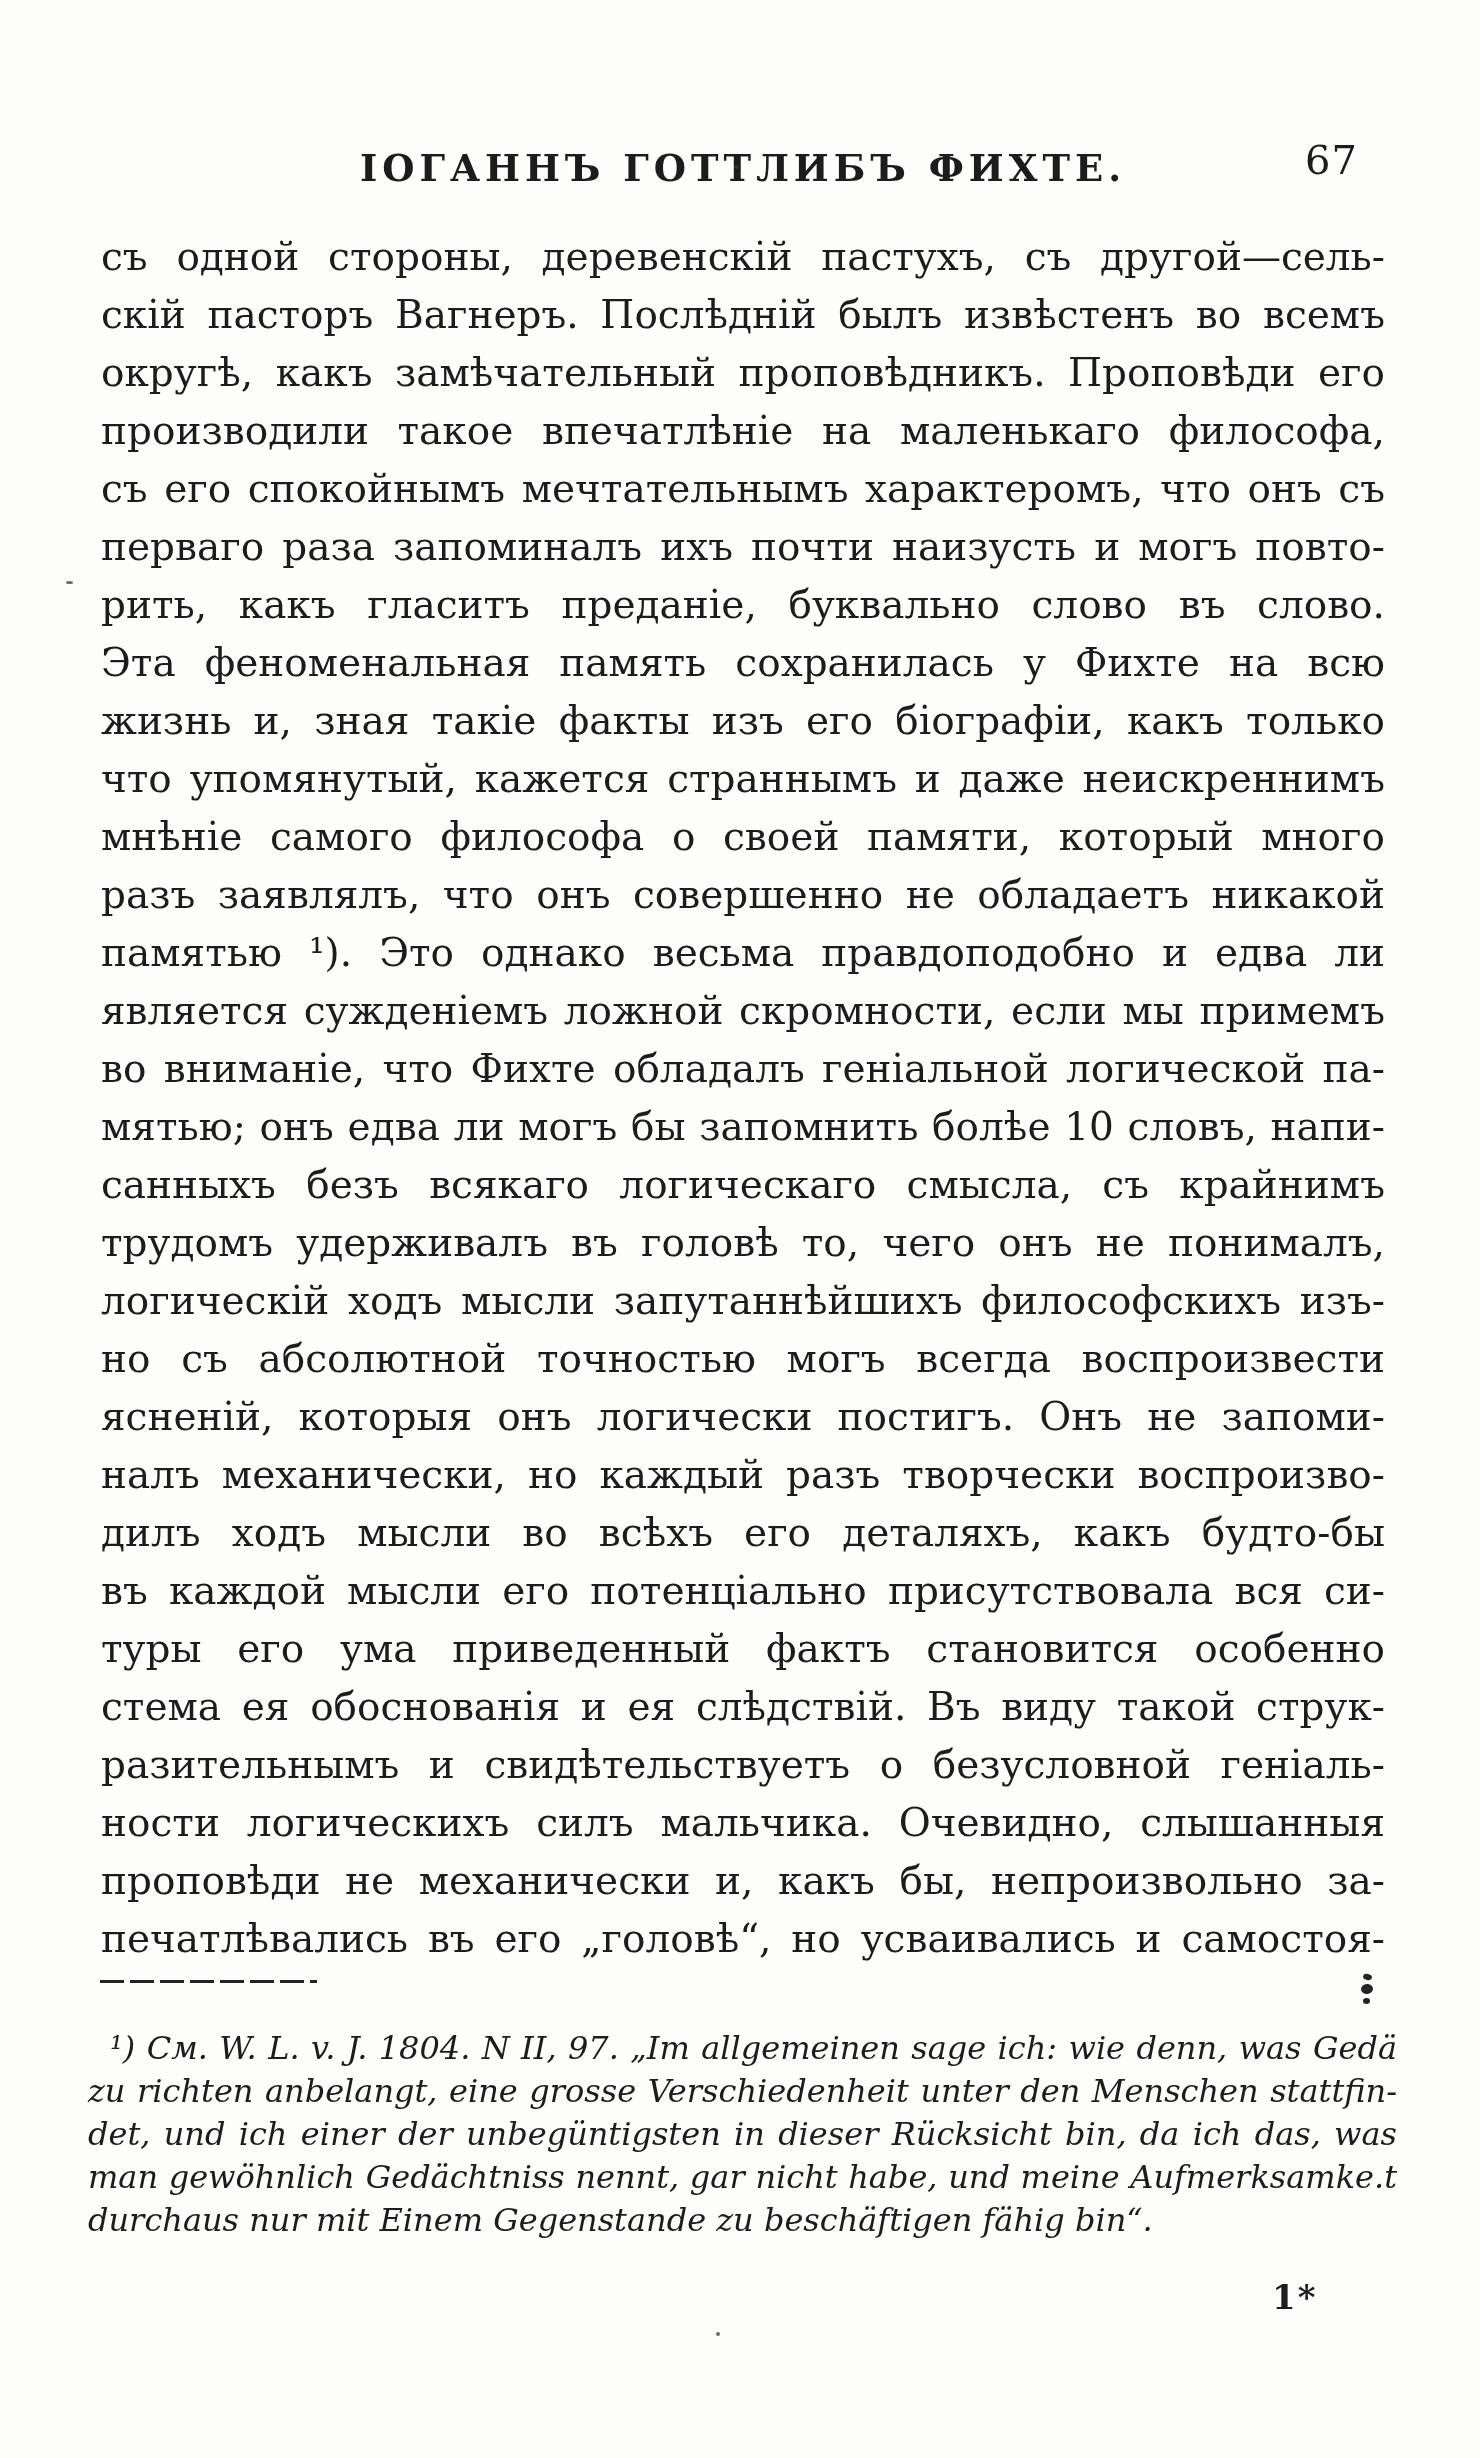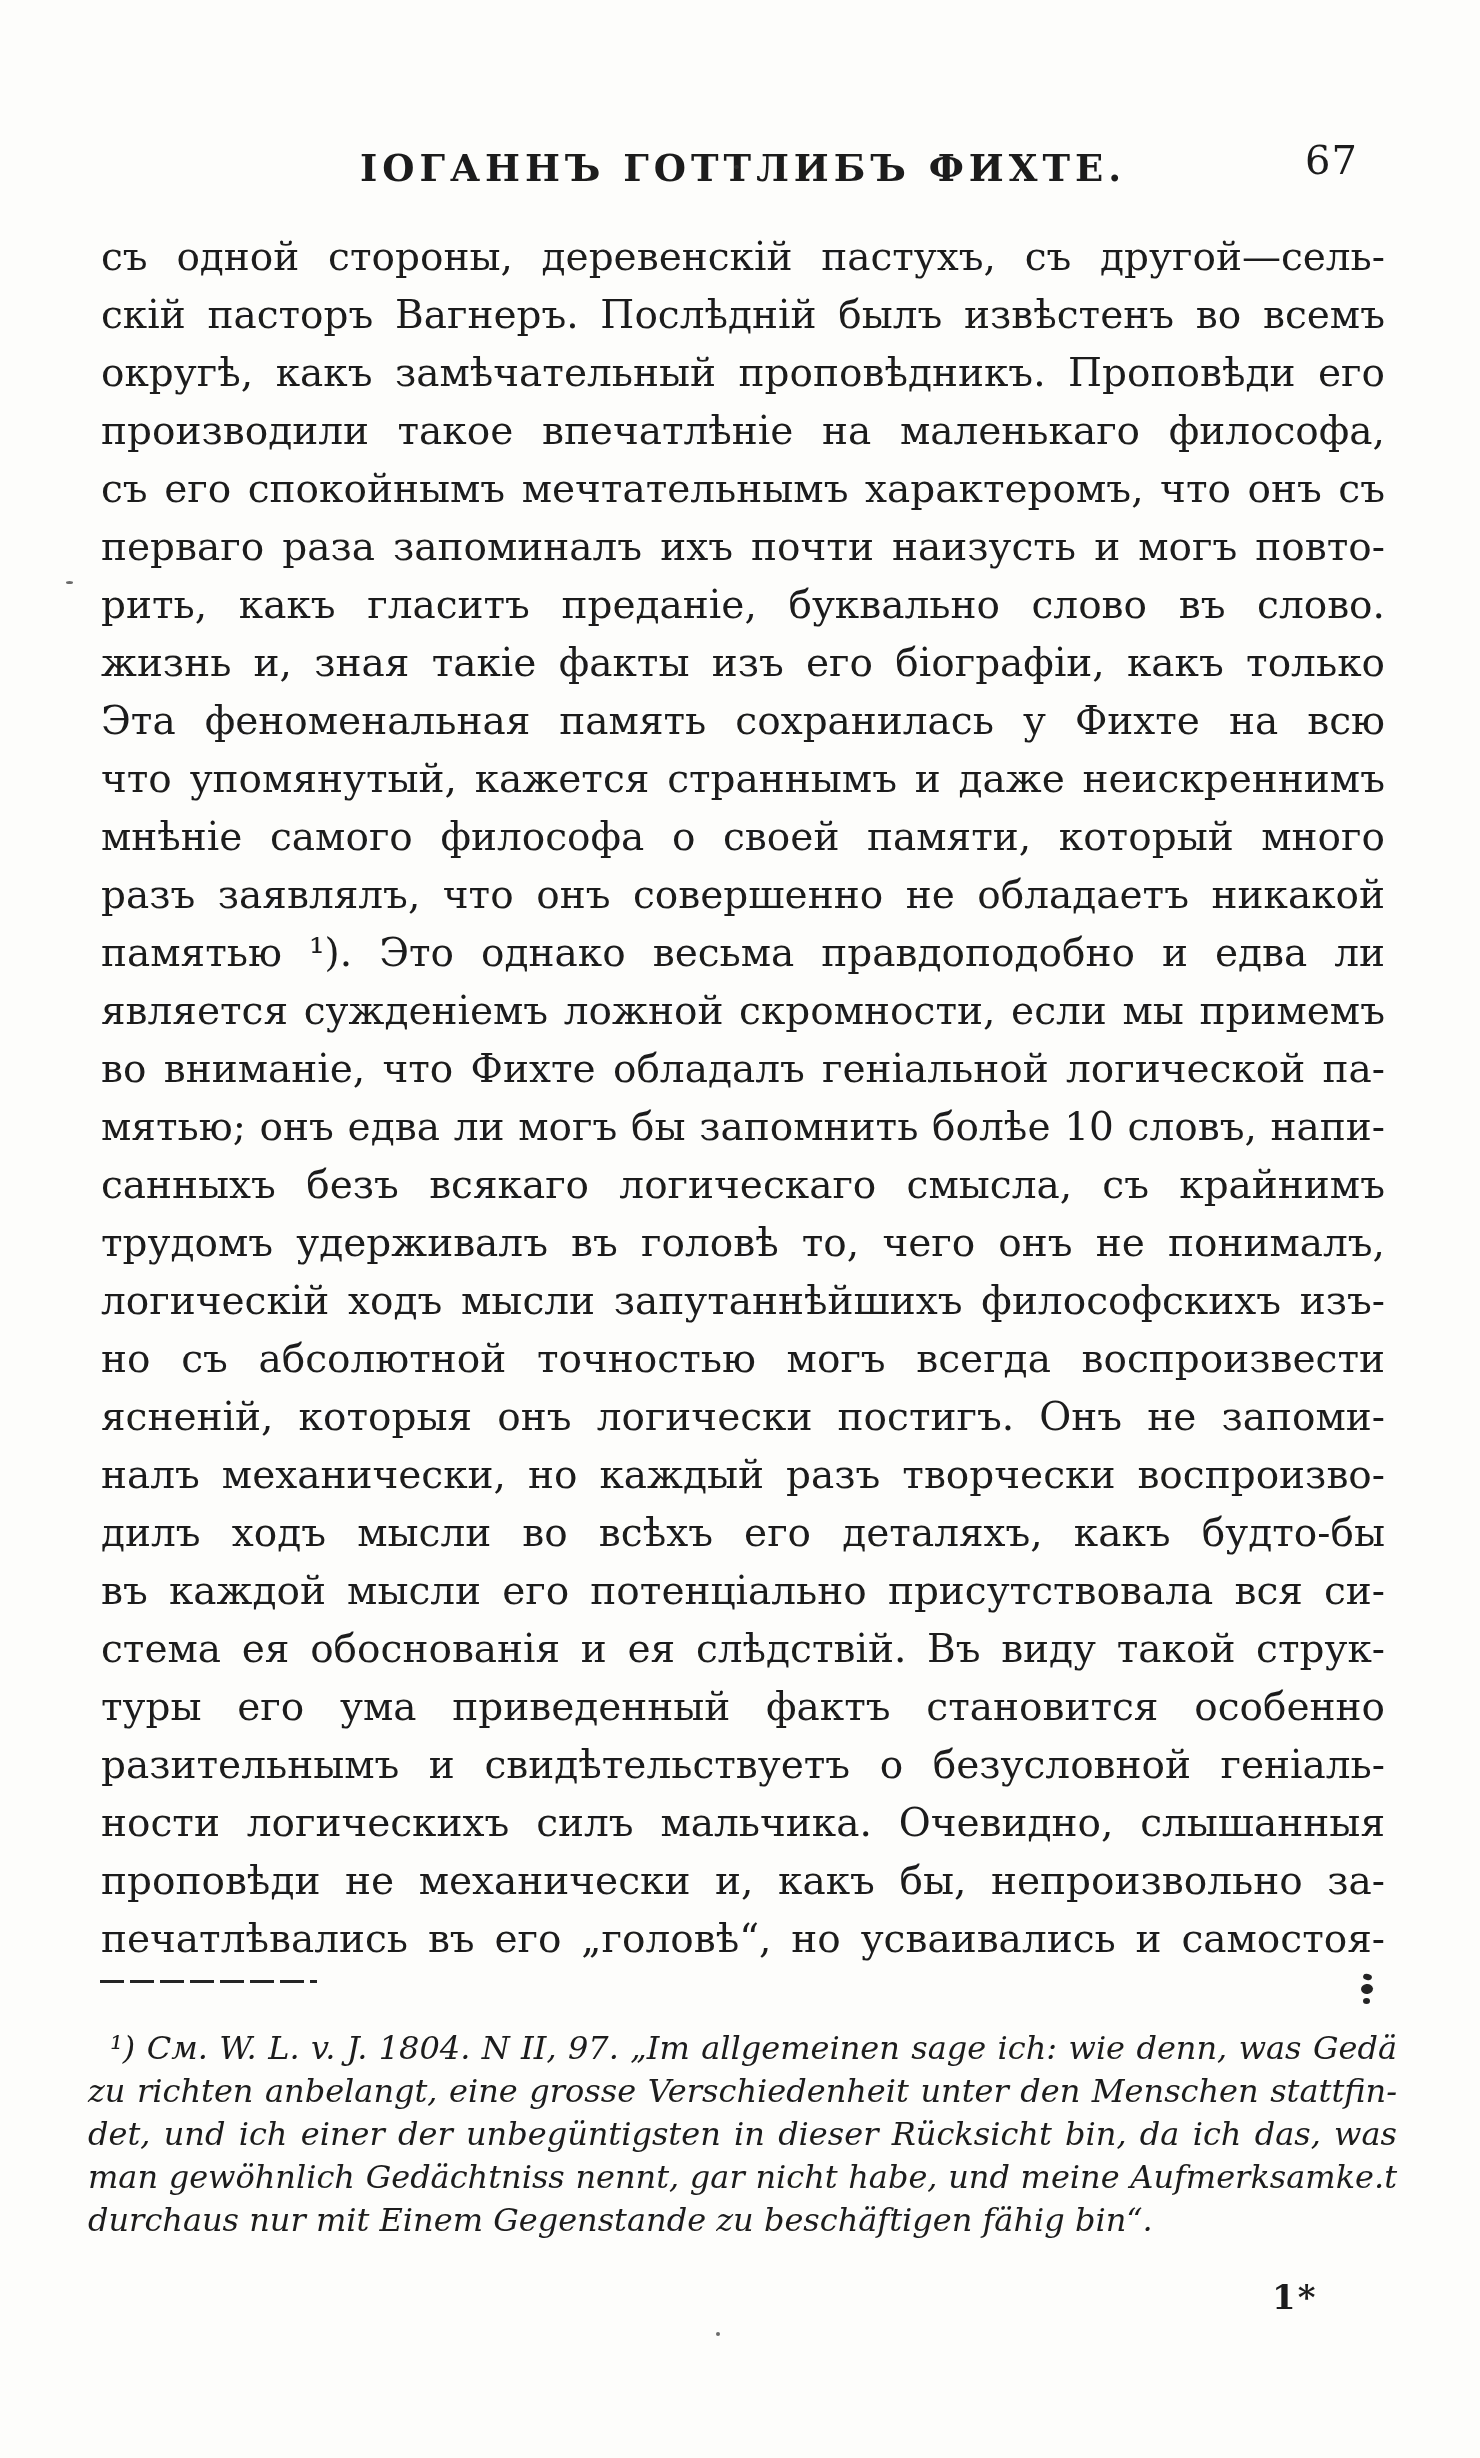--- a/index.html
+++ b/index.html
@@ -129,39 +129,39 @@
   <div class="folio">67</div>
 
   <div class="body-text">
       <div class="bline">съ одной стороны, деревенскій пастухъ, съ другой—сель-</div>
       <div class="bline">скій пасторъ Вагнеръ. Послѣдній былъ извѣстенъ во всемъ</div>
       <div class="bline">округѣ, какъ замѣчательный проповѣдникъ. Проповѣди его</div>
       <div class="bline">производили такое впечатлѣніе на маленькаго философа,</div>
       <div class="bline">съ его спокойнымъ мечтательнымъ характеромъ, что онъ съ</div>
       <div class="bline">перваго раза запоминалъ ихъ почти наизусть и могъ повто-</div>
       <div class="bline">рить, какъ гласитъ преданіе, буквально слово въ слово.</div>
+      <div class="bline">Эта феноменальная память сохранилась у Фихте на всю</div>
       <div class="bline">жизнь и, зная такіе факты изъ его біографіи, какъ только</div>
-      <div class="bline">Эта феноменальная память сохранилась у Фихте на всю</div>
       <div class="bline">что упомянутый, кажется страннымъ и даже неискреннимъ</div>
       <div class="bline">мнѣніе самого философа о своей памяти, который много</div>
       <div class="bline">разъ заявлялъ, что онъ совершенно не обладаетъ никакой</div>
       <div class="bline">памятью ¹). Это однако весьма правдоподобно и едва ли</div>
       <div class="bline">является сужденіемъ ложной скромности, если мы примемъ</div>
       <div class="bline"><span>во вниманіе, что Фихте обладалъ геніальной </span><span class="it">логической</span><span> па-</span></div>
       <div class="bline">мятью; онъ едва ли могъ бы запомнить болѣе 10 словъ, напи-</div>
       <div class="bline">санныхъ безъ всякаго логическаго смысла, съ крайнимъ</div>
       <div class="bline">трудомъ удерживалъ въ головѣ то, чего онъ не понималъ,</div>
       <div class="bline">логическій ходъ мысли запутаннѣйшихъ философскихъ изъ-</div>
       <div class="bline">но съ абсолютной точностью могъ всегда воспроизвести</div>
       <div class="bline">ясненій, которыя онъ логически постигъ. Онъ не запоми-</div>
       <div class="bline">налъ механически, но каждый разъ творчески воспроизво-</div>
       <div class="bline">дилъ ходъ мысли во всѣхъ его деталяхъ, какъ будто-бы</div>
       <div class="bline">въ каждой мысли его потенціально присутствовала вся си-</div>
+      <div class="bline">туры его ума приведенный фактъ становится особенно</div>
       <div class="bline">стема ея обоснованія и ея слѣдствій. Въ виду такой струк-</div>
-      <div class="bline">туры его ума приведенный фактъ становится особенно</div>
       <div class="bline">разительнымъ и свидѣтельствуетъ о безусловной геніаль-</div>
       <div class="bline">ности логическихъ силъ мальчика. Очевидно, слышанныя</div>
       <div class="bline">проповѣди не механически и, какъ бы, непроизвольно за-</div>
       <div class="bline">печатлѣвались въ его „головѣ“, но усваивались и самостоя-</div>
     </div>
 
   <div class="footnote-sep"></div>
 
   <div class="footnote">
       <div class="fline first">¹) См. W. L. v. J. 1804. N II, 97. „Im allgemeinen sage ich: wie denn, was Gedä</div>

